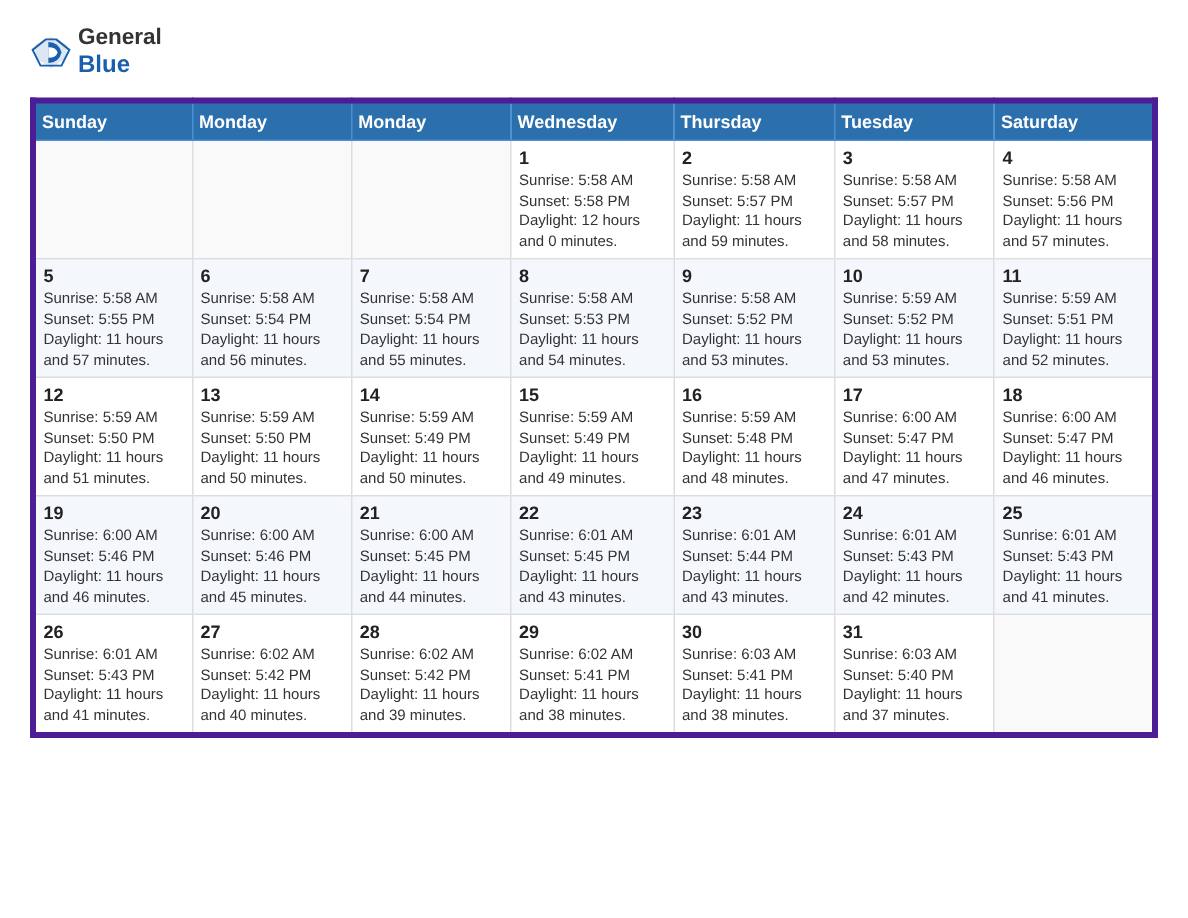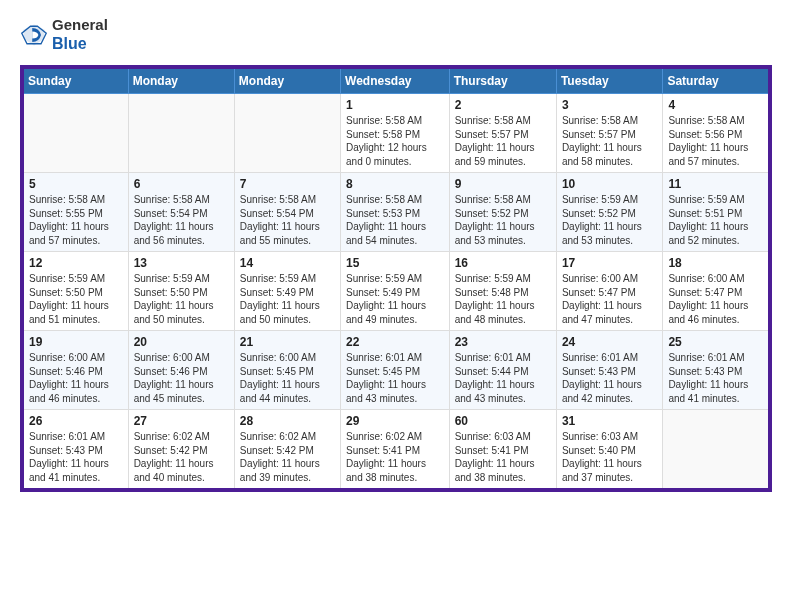--- a/index.html
+++ b/index.html
@@ -322,21 +322,21 @@
 and 39 minutes.</div>
           </td>
           <td>
             <span class="day-number">29</span>
             <div class="cell-text" style="white-space: pre-line;">Sunrise: 6:02 AM
 Sunset: 5:41 PM
 Daylight: 11 hours
 and 38 minutes.</div>
           </td>
           <td>
-            <span class="day-number">60</span>
+            <span class="day-number">30</span>
             <div class="cell-text" style="white-space: pre-line;">Sunrise: 6:03 AM
 Sunset: 5:41 PM
 Daylight: 11 hours
 and 38 minutes.</div>
           </td>
           <td>
             <span class="day-number">31</span>
             <div class="cell-text" style="white-space: pre-line;">Sunrise: 6:03 AM
 Sunset: 5:40 PM
 Daylight: 11 hours

